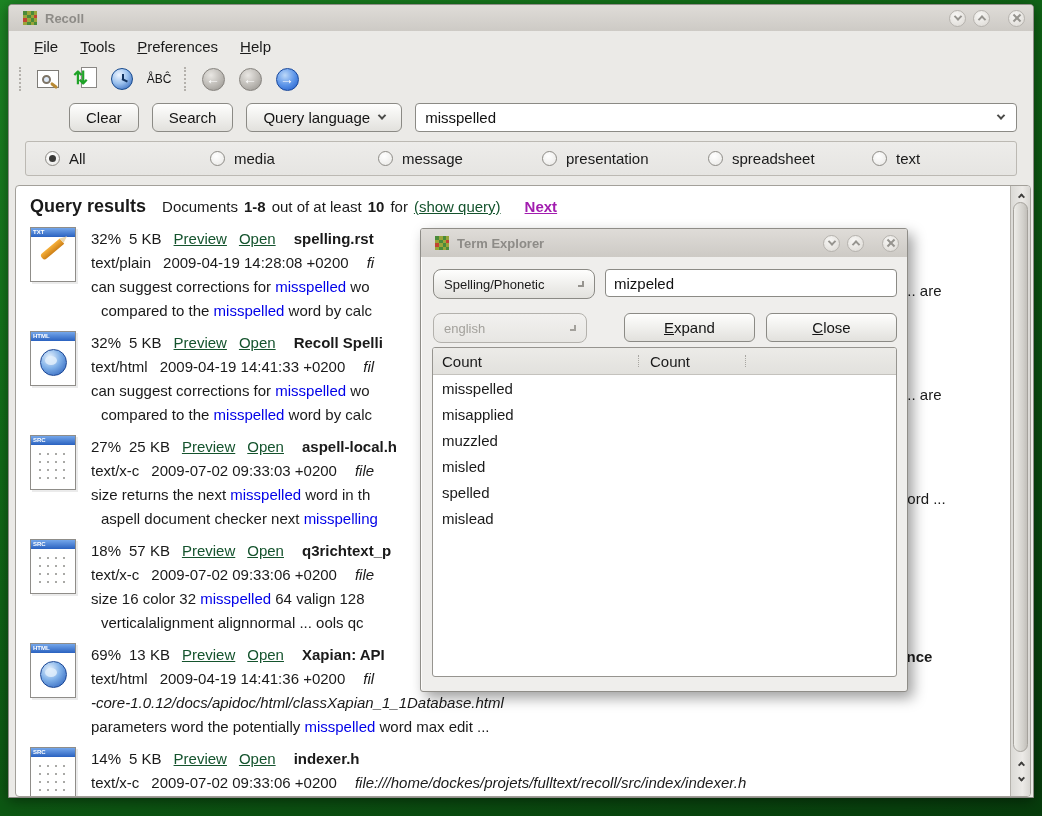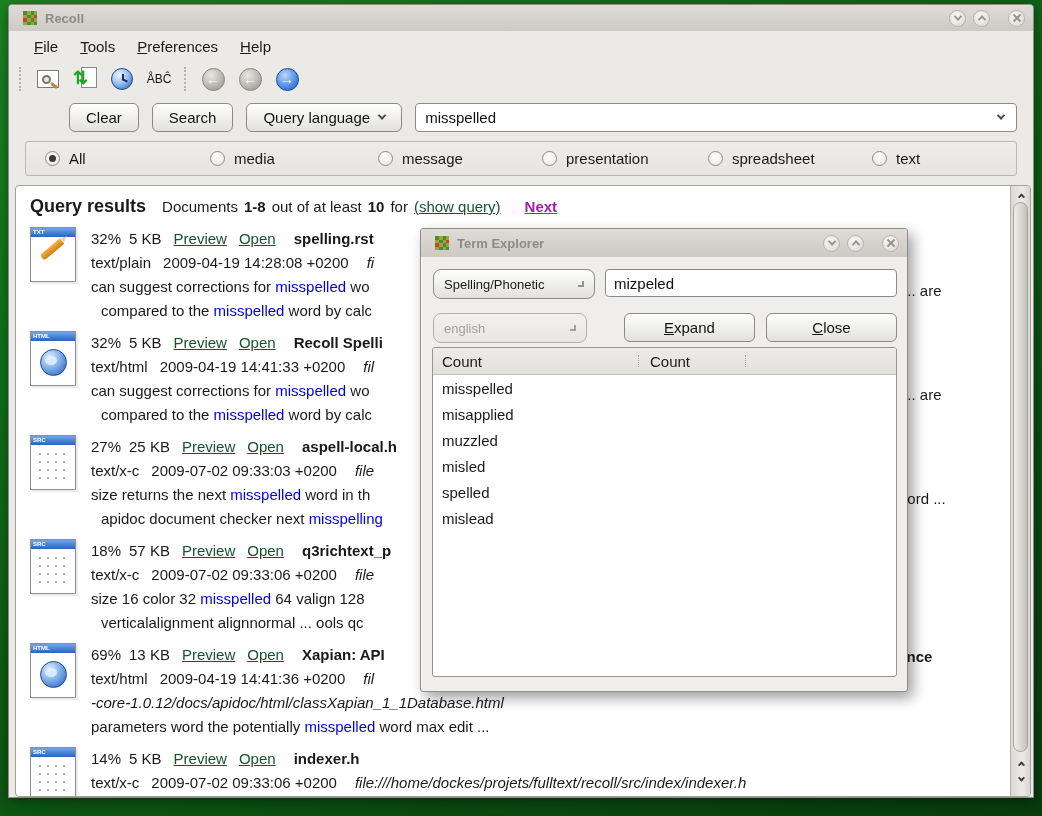--- a/index.html
+++ b/index.html
@@ -336,21 +336,21 @@
                   <span class="link rlink">Preview</span>
                   <span class="link rlink">Open</span>
                   <span class="rtitle">aspell-local.h</span>
                 </div>
                 <div class="rline2">
                   <span>text/x-c</span>
                   <span>2009-07-02 09:33:03 +0200</span>
                   <span class="pathclip">file</span>
                 </div>
                 <div class="rsnip"><span>size returns the next </span><span class="hl">misspelled</span><span> word in th</span></div>
-                <div class="rsnip indent"><span>apidoc document checker next </span><span class="hl">misspelling</span></div>
+                <div class="rsnip indent"><span>aspell document checker next </span><span class="hl">misspelling</span></div>
               </div>
             </div>
             <div class="rrow">
               <div class="ficonw">
                 <div class="ficon">
                   <div class="fhead">SRC</div>
                   <span class="g-src"></span>
                 </div>
               </div>
               <div class="rtext">

